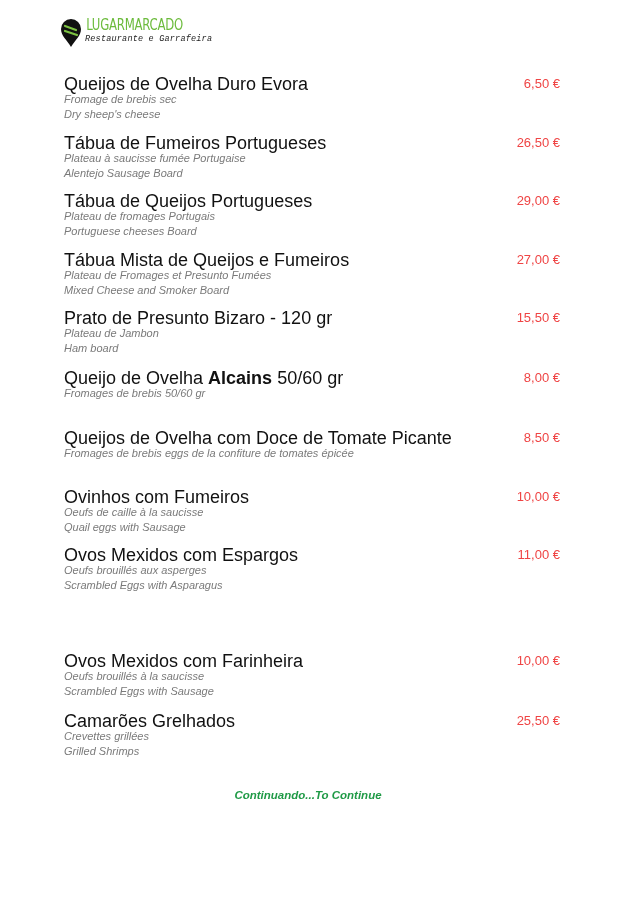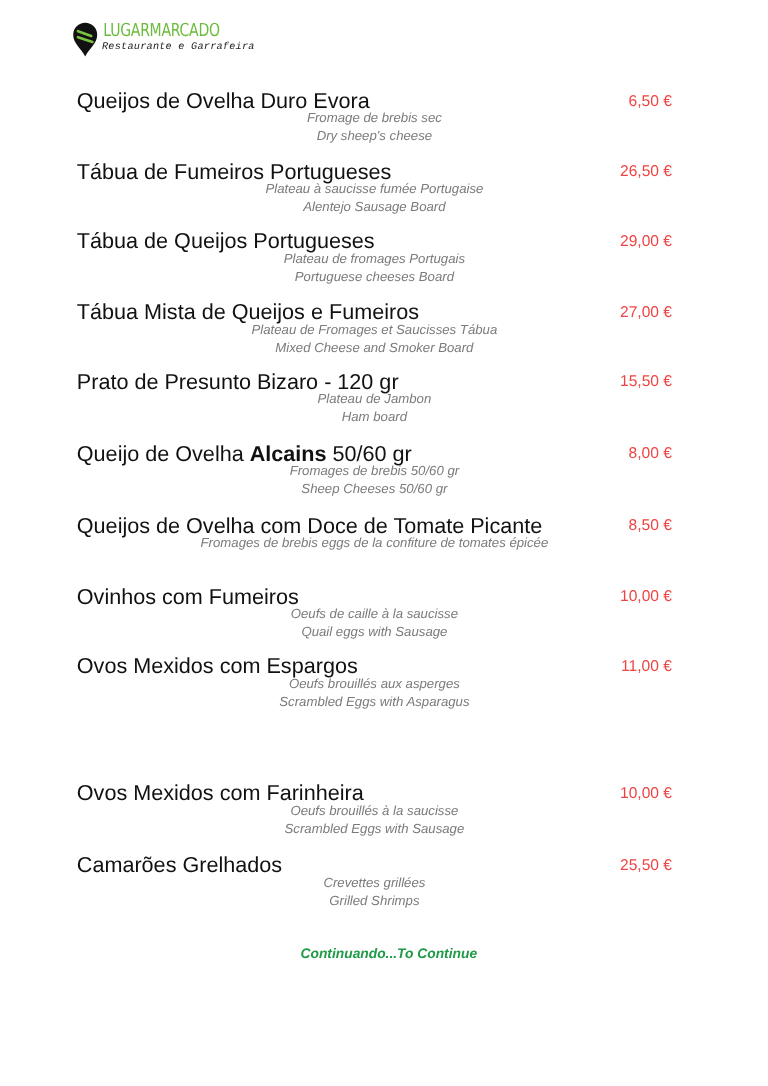--- a/index.html
+++ b/index.html
@@ -6,23 +6,23 @@
     body { width: 640px; height: 905px; position: relative; overflow: hidden; font-family: "Liberation Sans", sans-serif; }
     .logo { position: absolute; left: 60px; top: 17px; height: 34px; display: flex; align-items: flex-start; }
     .logo-pin { width: 22px; height: 30px; margin-top: 1px; }
     .logo-text { margin-left: 3px; display: flex; flex-direction: column; text-align: center; }
     .logo-brand { font-family: "DejaVu Sans", sans-serif; font-size: 15px; color: #6cbb3c; letter-spacing: -0.3px; line-height: 17px; transform: scaleX(0.78); transform-origin: left; font-weight: normal; }
     .logo-sub { font-family: Liberation Mono, monospace; font-style: italic; font-size: 8.5px; color: #222; line-height: 10px; margin-top: 0px; letter-spacing: 0.2px; }
     .menu { position: absolute; left: 64px; top: 76px; width: 496px; }
     .item { position: relative; height: 58.5px; }
     .item-name { font-size: 18px; color: #111; line-height: 16px; white-space: nowrap; }
     .item-name b { font-weight: bold; }
-    .item-fr, .item-en { font-size: 11px; color: #7a7a7a; font-style: italic; line-height: 15px; white-space: nowrap; text-align: center; }
+    .item-fr, .item-en { font-size: 11px; color: #7a7a7a; font-style: italic; line-height: 15px; white-space: nowrap; }
     .item-price { position: absolute; right: 0; top: 0; font-size: 13px; color: #ef4444; line-height: 16px; }
-    .continue { position: absolute; left: 0; width: 616px; top: 789px; text-align: center; font-size: 11.5px; font-weight: bold; font-style: italic; color: #1f9a46; padding-left: 16px; }
+    .continue { position: absolute; left: 0; width: 616px; top: 789px; text-align: center; font-size: 11.5px; font-weight: bold; font-style: italic; color: #1f9a46; }
   </style>
 </head>
 <body>
 
 <div class="logo">
   <svg class="logo-pin" viewBox="0 0 22 30">
     <path d="M11 29 C7 22 1 18 1 11 A10 10 0 0 1 21 11 C21 18 15 22 11 29 Z" fill="#111"></path>
     <path d="M5 8 L16 12" stroke="#7cc242" stroke-width="2.2" stroke-linecap="round"></path>
     <path d="M5 13 L17 17" stroke="#7cc242" stroke-width="2.2" stroke-linecap="round"></path>
   </svg>
@@ -46,34 +46,33 @@
     <div class="item-price">26,50 €</div>
   </div>
   <div class="item">
     <div class="item-name">Tábua de Queijos Portugueses</div>
     <div class="item-fr">Plateau de fromages Portugais</div>
     <div class="item-en">Portuguese cheeses Board</div>
     <div class="item-price">29,00 €</div>
   </div>
   <div class="item">
     <div class="item-name">Tábua Mista de Queijos e Fumeiros</div>
-    <div class="item-fr">Plateau de Fromages et Saucisses Tábua</div>
+    <div class="item-fr">Plateau de Fromages et Presunto Fumées</div>
     <div class="item-en">Mixed Cheese and Smoker Board</div>
     <div class="item-price">27,00 €</div>
   </div>
   <div class="item" style="height:60px;">
     <div class="item-name">Prato de Presunto Bizaro - 120 gr</div>
     <div class="item-fr">Plateau de Jambon</div>
     <div class="item-en">Ham board</div>
     <div class="item-price">15,50 €</div>
   </div>
   <div class="item" style="height:60px;">
     <div class="item-name"><span>Queijo de Ovelha </span><b>Alcains</b><span> 50/60 gr</span></div>
     <div class="item-fr">Fromages de brebis 50/60 gr</div>
-    <div class="item-en">Sheep Cheeses 50/60 gr</div>
     <div class="item-price">8,00 €</div>
   </div>
   <div class="item">
     <div class="item-name">Queijos de Ovelha com Doce de Tomate Picante</div>
     <div class="item-fr">Fromages de brebis eggs de la confiture de tomates épicée</div>
     <div class="item-price">8,50 €</div>
   </div>
   <div class="item">
     <div class="item-name">Ovinhos com Fumeiros</div>
     <div class="item-fr">Oeufs de caille à la saucisse</div>

